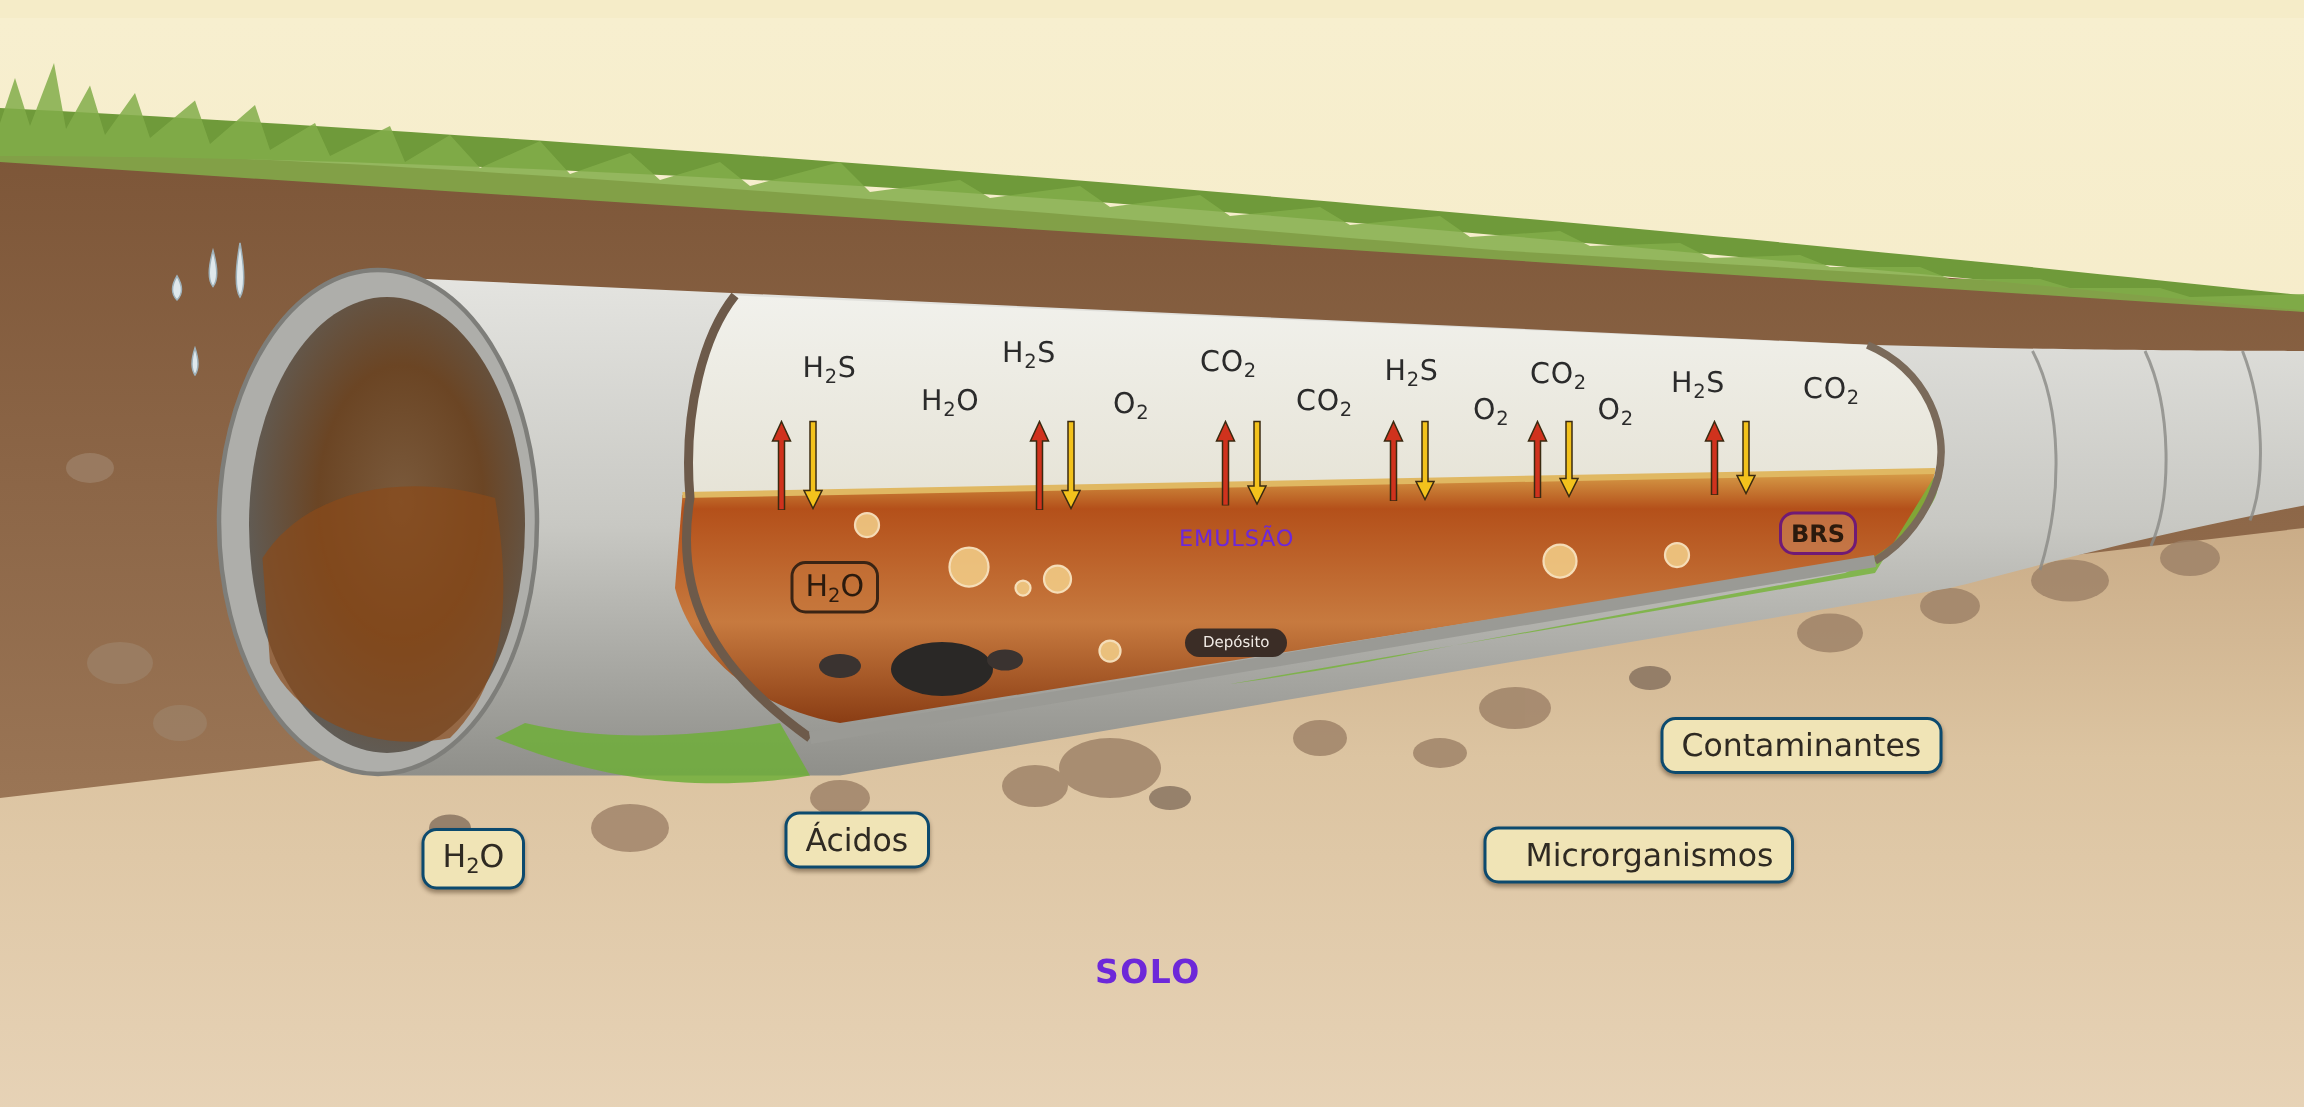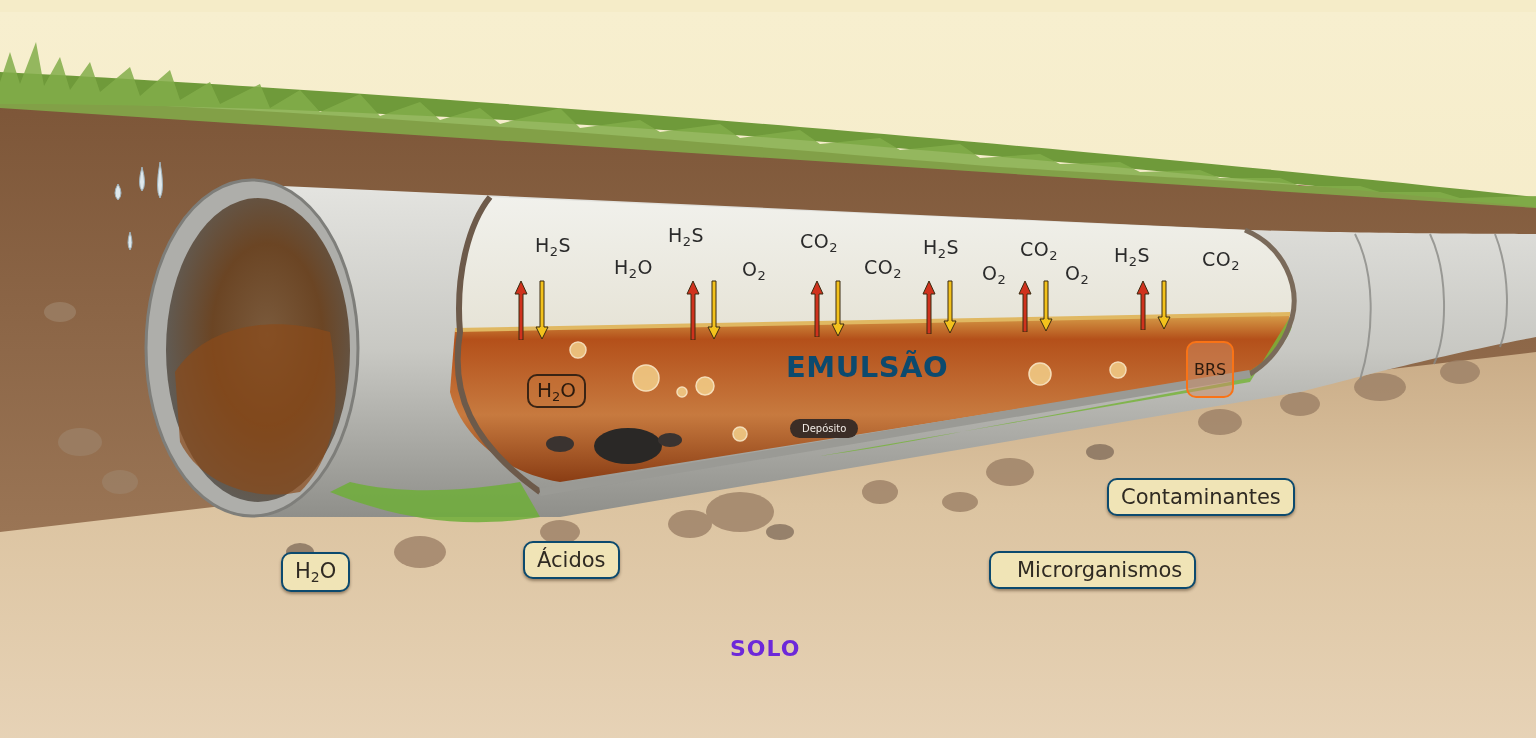--- a/index.html
+++ b/index.html
@@ -3,27 +3,27 @@
 <meta charset="utf-8">
 <style>
   html,body{margin:0;padding:0;}
   body{width:1536px;height:738px;overflow:hidden;position:relative;
     font-family:"DejaVu Sans","Liberation Sans",sans-serif;background:#f5ecc8;}
   #scene{position:absolute;left:0;top:12px;width:1228px;height:738px;}
   .gas{position:absolute;font-size:19px;color:#2b2b2b;letter-spacing:0.5px;white-space:nowrap;}
   .gas sub{font-size:13px;vertical-align:-4px;}
   .arrow{position:absolute;width:14px;}
   .arrow svg{display:block;}
-  .title-emul{position:absolute;left:786px;top:338px;font-weight:bold;font-size:29px;color:#0c4a6e;letter-spacing:0.5px;}
+  .title-emul{position:absolute;left:786px;top:338px;font-weight:normal;font-size:15px;color:#6d28d9;letter-spacing:0.5px;}
   .title-sub{position:absolute;left:731px;top:366px;font-weight:bold;font-size:20px;color:#2e1c10;letter-spacing:0.3px;}
   .tag-in{position:absolute;border:2px solid #3a2414;border-radius:10px;color:#2b1a0d;
     background:rgba(200,120,60,0.45);font-size:20px;padding:2px 8px;}
   .tag-in sub{font-size:13px;vertical-align:-4px;}
-  .tag-brs{position:absolute;left:1186px;top:329px;border:2px solid #f97316;border-radius:10px;
-    color:#2b1a0d;background:rgba(205,140,100,0.5);font-size:16px;padding:17px 6px;}
+  .tag-brs{position:absolute;left:1186px;top:329px;border:2px solid #701a75;border-radius:10px;
+    color:#2b1a0d;background:rgba(205,140,100,0.5);font-size:16px;padding:3px 6px;font-weight:bold;}
   .deposit{position:absolute;left:790px;top:407px;background:#3b2d26;color:#f2ece6;border-radius:12px;
     font-size:10px;padding:4px 12px;}
   .soil-tag{position:absolute;background:#f0e4b6;border:2px solid #0c4a6e;border-radius:10px;
     color:#2f2a22;font-size:21px;padding:5px 12px;box-shadow:0 2px 3px rgba(60,40,20,0.45);white-space:nowrap;}
   .soil-tag sub{font-size:14px;vertical-align:-4px;}
   .solo{position:absolute;left:730px;top:624px;font-weight:bold;font-size:22px;color:#6d28d9;letter-spacing:1px;}
 </style>
 </head>
 <body>
 

